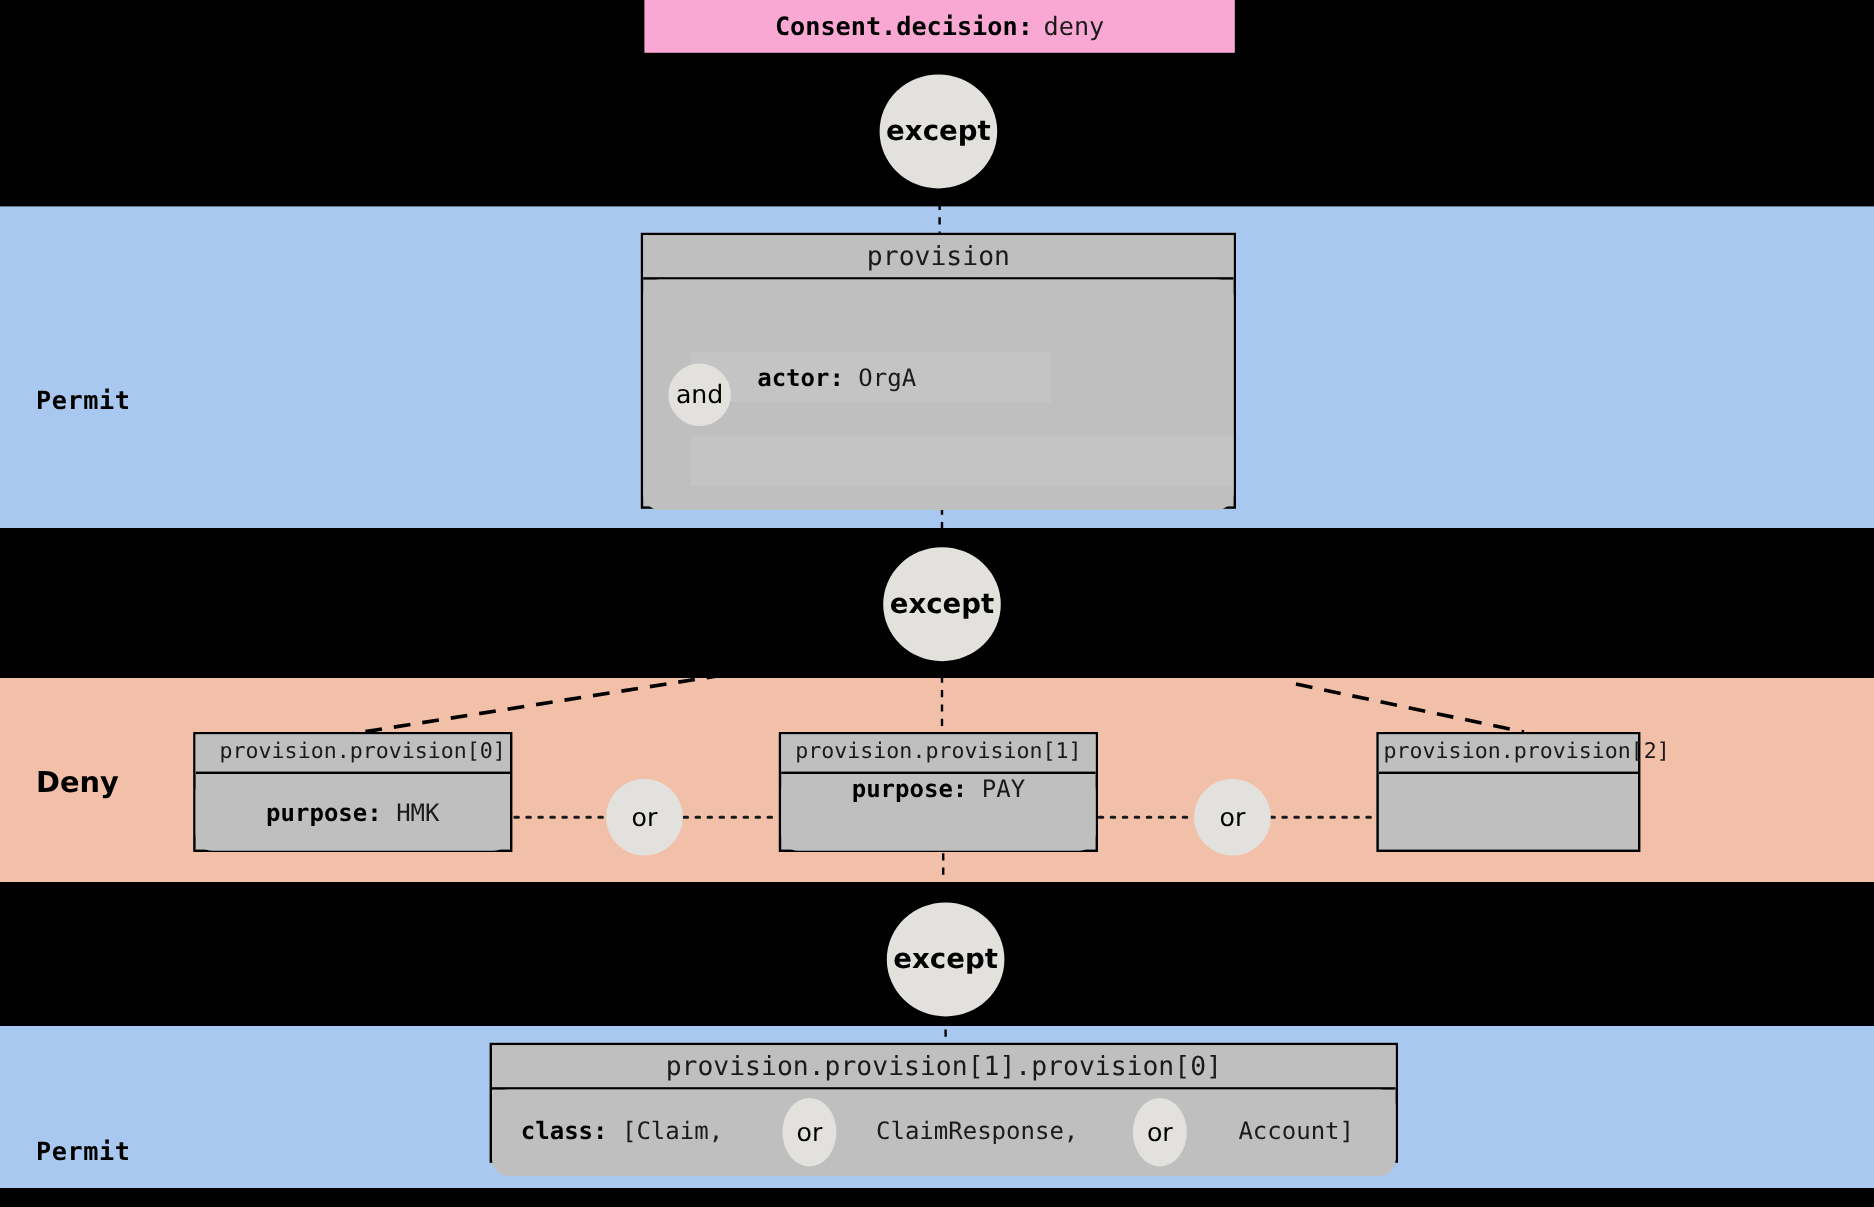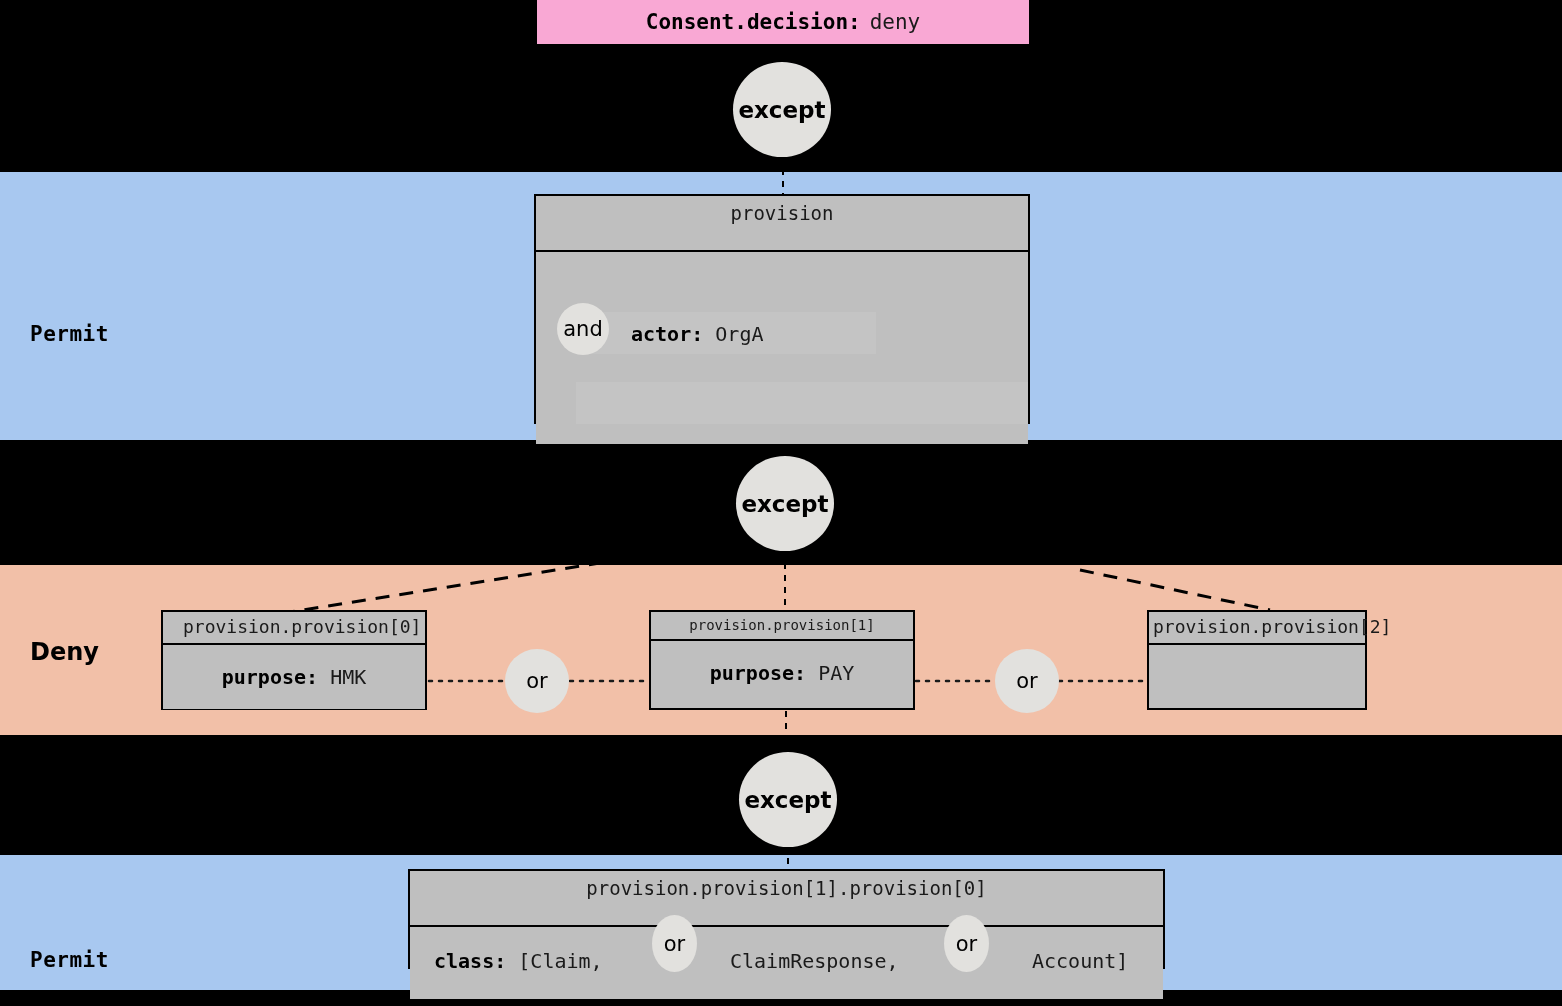--- a/index.html
+++ b/index.html
@@ -42,30 +42,31 @@
 
   
   .node {
     position: absolute;
     border: 2px solid #000000;
     background: #bfbfbf;
   }
   .node-title {
     text-align: center;
     font-family: "DejaVu Sans Mono", monospace;
-    font-size: 19px;
+    font-size: 22px;
     color: #1a1a1a;
     border-bottom: 2px solid #000000;
     background: #bfbfbf;
     line-height: 1;
-    padding: 8px 6px 27px 6px;
+    padding: 8px 6px 5px 6px;
   }
   .node-body {
     position: relative;
     background: #bfbfbf;
+    border-radius: 14px;
   }
 
   
   .attr {
     font-family: "DejaVu Sans Mono", monospace;
     font-size: 20px;
     color: #1a1a1a;
     white-space: nowrap;
   }
   .attr .k { font-weight: bold; color: #000000; }
@@ -196,22 +197,22 @@
       <div class="attr">
         <span class="k">purpose:</span>
         <span class="v">HMK</span>
       </div>
     </div>
   </div>
 
   <div class="conn or" style="left:505px;top:649px;width:64px;height:64px;">or</div>
 
   <div class="node" style="left:649px;top:610px;width:266px;height:100px;">
-    <div class="node-title" style="font-size:14px;padding:6px 4px 7px 4px;">provision.provision[1]</div>
-    <div class="node-body" style="height:64px;display:flex;align-items:center;justify-content:center;">
+    <div class="node-title" style="font-size:18px;padding:6px 4px 7px 4px;">provision.provision[1]</div>
+    <div class="node-body" style="height:64px;display:flex;justify-content:center;">
       <div class="attr">
         <span class="k">purpose:</span>
         <span class="v">PAY</span>
       </div>
     </div>
   </div>
 
   <div class="conn or" style="left:995px;top:649px;width:64px;height:64px;">or</div>
 
   <div class="node" style="left:1147px;top:610px;width:220px;height:100px;">

